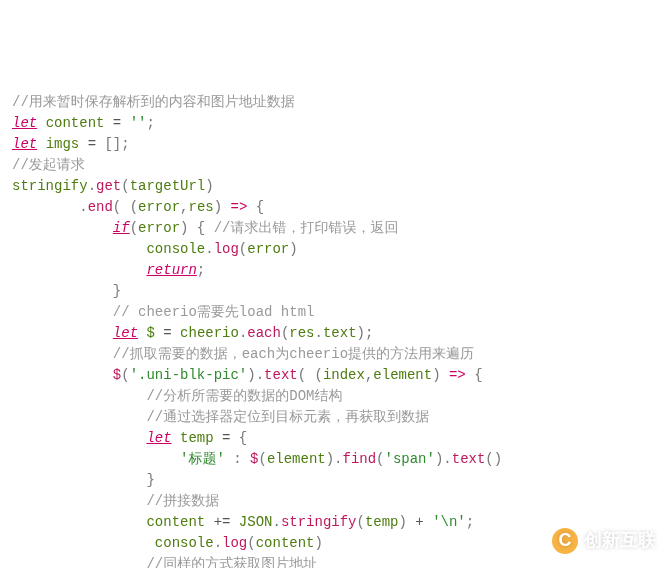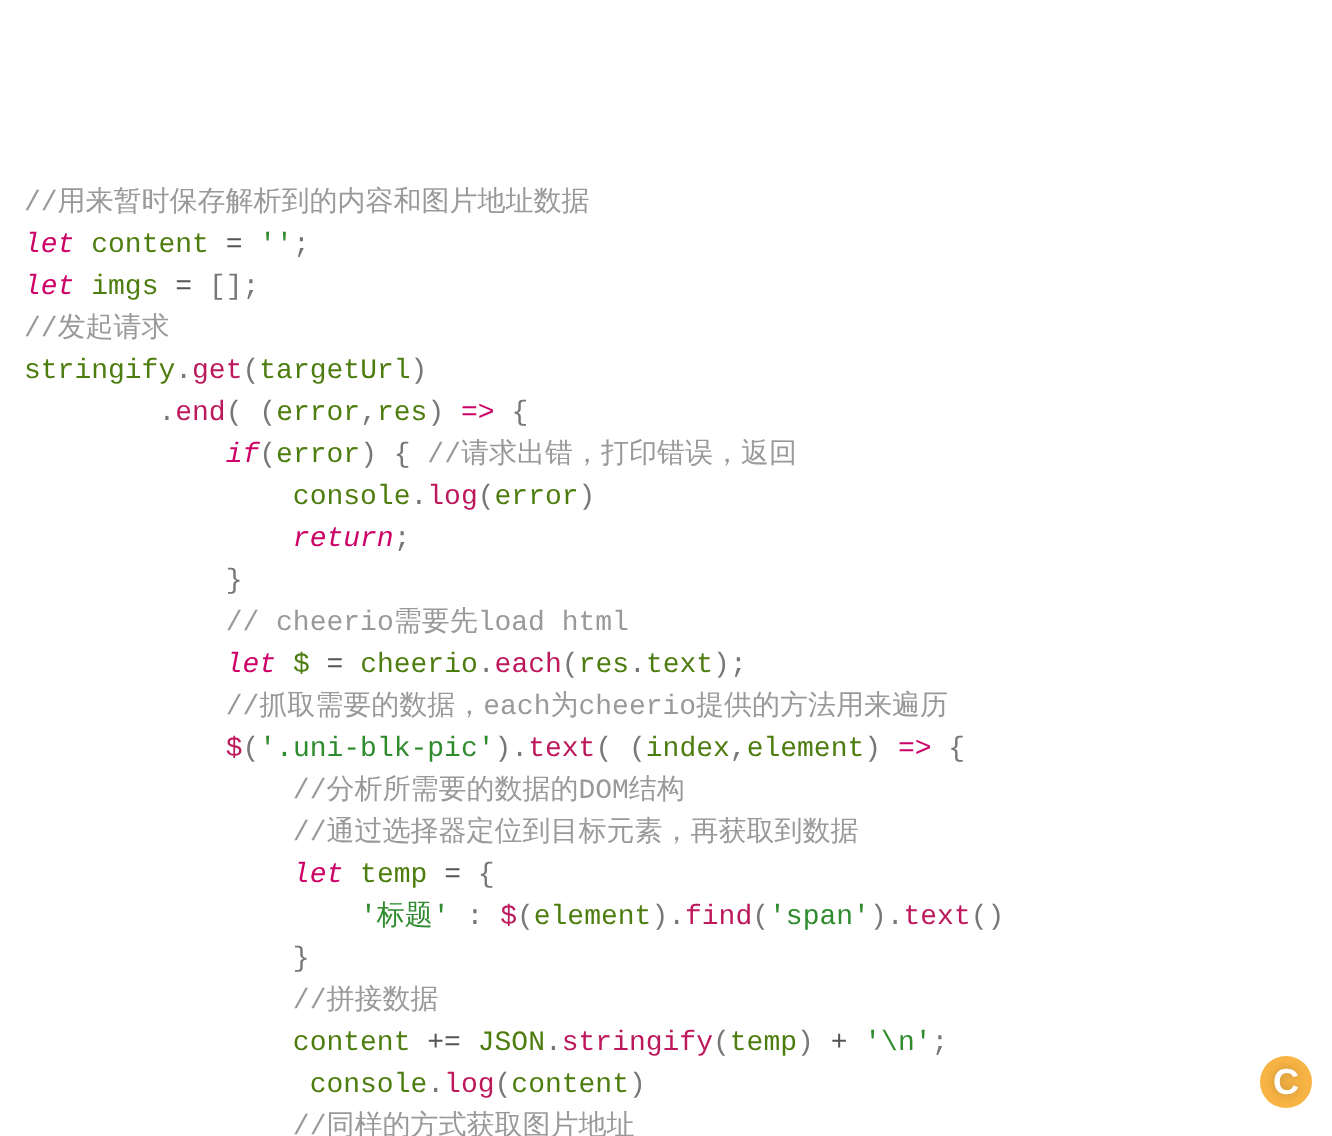--- a/index.html
+++ b/index.html
@@ -10,21 +10,21 @@
     background: #fff;
     padding: 8px 12px;
     white-space: pre;
     color: #333;
     position: relative;
     width: 666px;
     height: 568px;
     overflow: hidden;
   }
   .cm  { color: #999; }  
-  .kw  { color: #c06; font-style: italic; }  
+  .kw  { color: #c06; font-style: italic; text-decoration: underline; }  
   .fn  { color: #be185d; }                    
   .id  { color: #4d7c0f; }                    
   .arr { color: #c06; }                       
   .str { color: #2e8b2e; }                       
   .pn  { color: #777; }                       
   .eq  { color: #555; }                       
   .op  { color: #555; }
 
   .watermark {
     position: absolute;
@@ -81,16 +81,17 @@
                 <span class="cm">//同样的方式获取图片地址</span>
                 
                     
                     
                 
             
         </div>
 
 <div class="watermark">
   <span class="wm-icon">C</span>
+  <span>创新互联</span>
 </div>
 
 
 
 
 </body></html>

